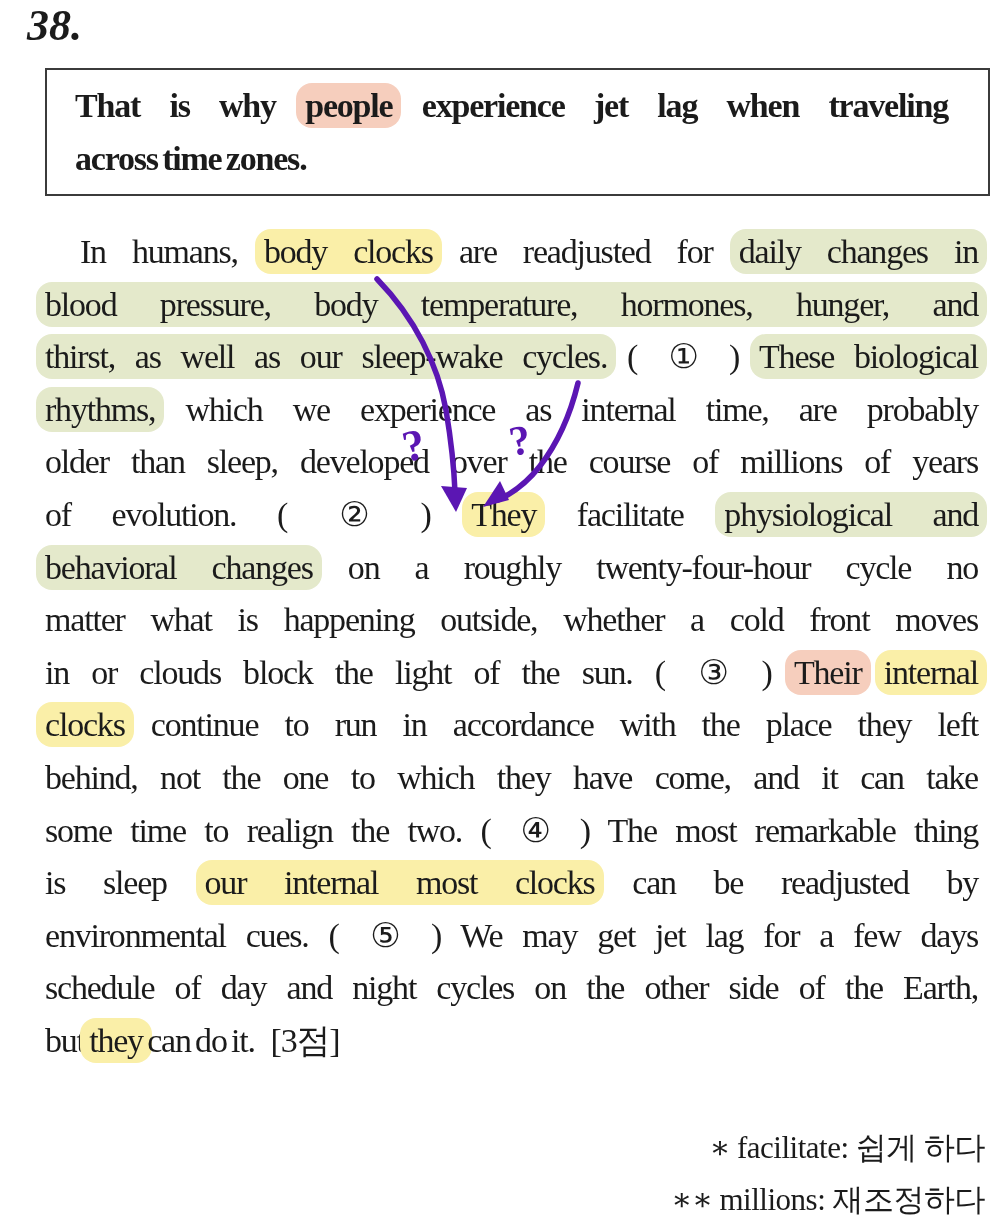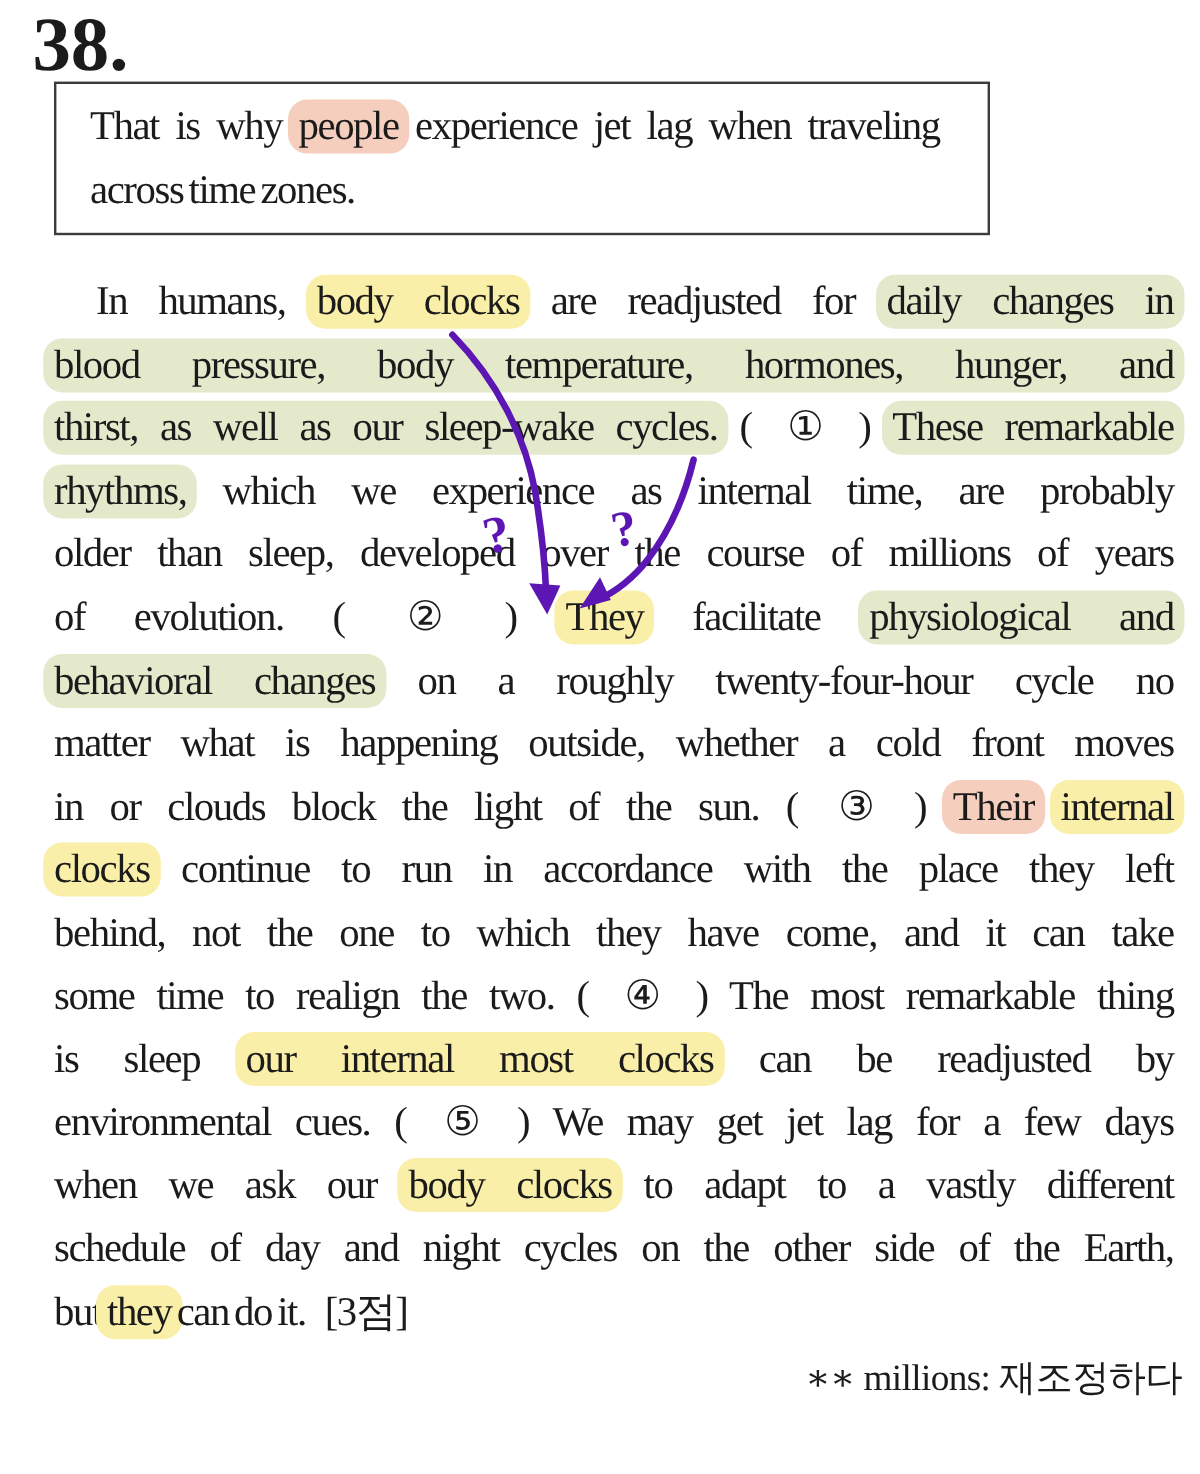--- a/index.html
+++ b/index.html
@@ -1,24 +1,24 @@
 <!DOCTYPE html>
 <html style="--hl-yellow: #faefa8; --hl-green: #e4e9cb; --hl-pink: #f6cebd; --pen: #5b16b3; --ink: #1b1b1b; --line-border: #3b3b3b;"><head>
 <meta charset="utf-8">
 <style>
   html,body{margin:0;padding:0}
   body{
     position:relative;width:1000px;height:1228px;background:#ffffff;
     font-family:"Liberation Serif","DejaVu Serif",serif;color:var(--ink,#1b1b1b);
     overflow:hidden;
   }
-  .qnum{position:absolute;left:27px;top:0px;font-size:64px;font-weight:700;}
+  .qnum{position:absolute;left:27px;top:0px;font-size:44px;font-weight:700;font-style:italic;}
   .box{
-    position:absolute;left:45px;top:68px;width:780px;box-sizing:border-box;
-    border:2.5px solid var(--line-border,#3b3b3b);padding:9px 40px 9px 28px;background:#fff;
+    position:absolute;left:45px;top:68px;width:945px;box-sizing:border-box;
+    border:2.5px solid var(--line-border,#3b3b3b);padding:9px 40px 9px 28px;background:#fff;font-weight:bold;
   }
   .passage{position:absolute;left:45px;top:226px;width:933px;}
   .line{
     font-size:34px;line-height:52.6px;letter-spacing:-1.2px;word-spacing:-3px;
   }
   .box .line{line-height:53px;}
   .j{text-align:justify;text-align-last:justify;}
   .indent{text-indent:35px;}
   .hl{border-radius:16px;padding:4px 9px;margin:0 -9px;box-decoration-break:clone;-webkit-box-decoration-break:clone;}
   .hl-yellow{background:var(--hl-yellow,#faefa8);}
@@ -41,38 +41,38 @@
 <div class="box">
   <div>
       <div class="line j"><span class="">That is why </span><span class="hl hl-pink">people</span><span class=""> experience jet lag when traveling</span></div>
       <div class="line"><span class="">across time zones.</span></div>
     </div>
 </div>
 
 <div class="passage">
     <div class="line j indent"><span class="">In humans, </span><span class="hl hl-yellow">body clocks</span><span class=""> are readjusted for </span><span class="hl hl-green">daily changes in</span></div>
     <div class="line j"><span class="hl hl-green">blood pressure, body temperature, hormones, hunger, and</span></div>
-    <div class="line j"><span class="hl hl-green">thirst, as well as our sleep-wake cycles.</span><span class=""> ( ① ) </span><span class="hl hl-green">These remarkable</span></div>
+    <div class="line j"><span class="hl hl-green">thirst, as well as our sleep-wake cycles.</span><span class=""> ( ① ) </span><span class="hl hl-green">These biological</span></div>
     <div class="line j"><span class="hl hl-green">rhythms,</span><span class=""> which we experience as internal time, are probably</span></div>
     <div class="line j"><span class="">older than sleep, developed over the course of millions of years</span></div>
     <div class="line j"><span class="">of evolution. ( ② ) </span><span class="hl hl-yellow">They</span><span class=""> facilitate </span><span class="hl hl-green">physiological and</span></div>
     <div class="line j"><span class="hl hl-green">behavioral changes</span><span class=""> on a roughly twenty-four-hour cycle no</span></div>
     <div class="line j"><span class="">matter what is happening outside, whether a cold front moves</span></div>
     <div class="line j"><span class="">in or clouds block the light of the sun. ( ③ ) </span><span class="hl hl-pink">Their</span><span class=""> </span><span class="hl hl-yellow">internal</span></div>
     <div class="line j"><span class="hl hl-yellow">clocks</span><span class=""> continue to run in accordance with the place they left</span></div>
     <div class="line j"><span class="">behind, not the one to which they have come, and it can take</span></div>
     <div class="line j"><span class="">some time to realign the two. ( ④ ) The most remarkable thing</span></div>
     <div class="line j"><span class="">is sleep </span><span class="hl hl-yellow">our internal most clocks</span><span class=""> can be readjusted by</span></div>
     <div class="line j"><span class="">environmental cues. ( ⑤ ) We may get jet lag for a few days</span></div>
-    <div class="line j"><span class="">when we ask our </span><span class="hl hl-yellow">body clocks</span><span class=""> to adapt to a vastly different</span></div>
     <div class="line j"><span class="">schedule of day and night cycles on the other side of the Earth,</span></div>
     <div class="line"><span class="">but </span><span class="hl hl-yellow">they</span><span class=""> can do it. [3점]</span></div>
   </div>
 
 <div class="footnotes">
+  <div>∗ facilitate: 쉽게 하다</div>
   <div>∗∗ millions: 재조정하다</div>
 </div>
 
 <svg class="overlay" viewBox="0 0 1000 1228" xmlns="http://www.w3.org/2000/svg">
     <path d="M 377 279 C 415 318 438 365 446 410 C 451 440 454 466 455 492" class="pen-stroke"></path>
     <polygon points="456,512 441,486 467,488" class="pen-head"></polygon>
     <path d="M 578 383 C 570 416 557 444 540 466 C 526 484 511 494 498 500" class="pen-stroke"></path>
     <polygon points="483,507 500,481 509,500" class="pen-head"></polygon>
     <text x="406" y="462" font-size="44" transform="rotate(-12 406 462)" class="pen-qmark">?</text>
     <text x="512" y="456" font-size="42" transform="rotate(-10 512 456)" class="pen-qmark">?</text>

